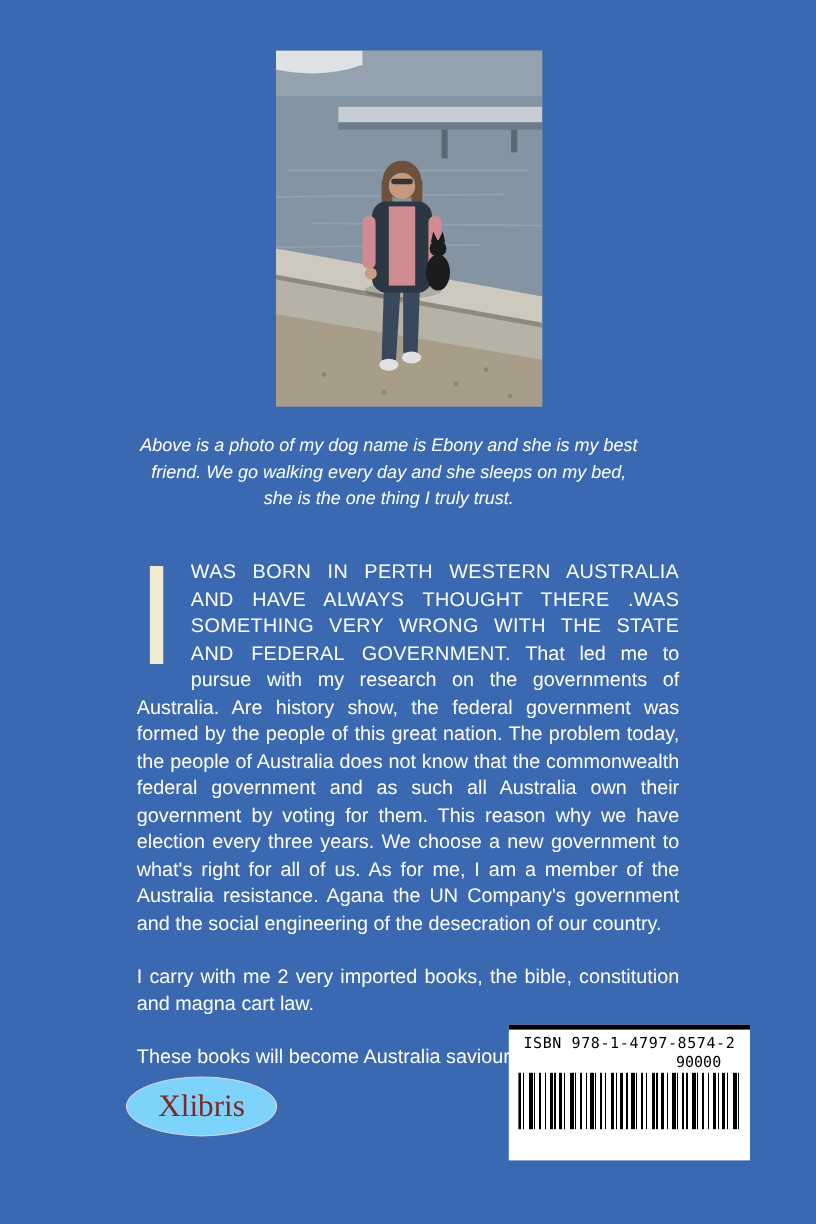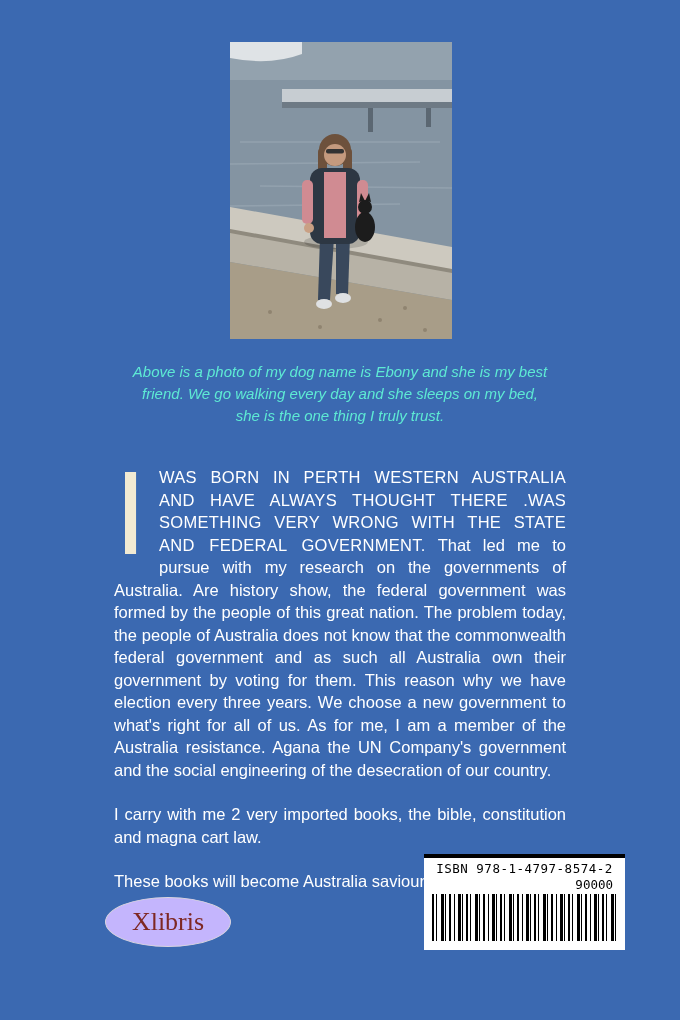--- a/index.html
+++ b/index.html
@@ -11,70 +11,70 @@
     overflow:hidden;
     font-family:"Liberation Sans", sans-serif;
   }
   
   .photo{
     position:absolute;left:230px;top:42px;width:222px;height:297px;
     overflow:hidden;background:#8494a2;
   }
   
   .caption{
-    position:absolute;left:130px;top:346px;width:420px;
-    color:#5eead4;font-style:italic;font-size:15px;line-height:1.45;
+    position:absolute;left:114px;top:346px;width:420px;
+    color:#ffffff;font-style:italic;font-size:15px;line-height:1.45;
     text-align:center;
   }
   
   .body-text{
     position:absolute;left:114px;top:466px;width:452px;
     color:#ffffff;font-size:16.5px;line-height:22.5px;text-align:justify;
   }
   .body-text p{margin:0 0 22px 0;}
   .dropcap{
     float:left;
     font-family:"DejaVu Sans", sans-serif;
     font-size:112px;line-height:0.82;
     color:#f1ead3;
     margin:4px 12px 0 0;
   }
   .lead-caps{letter-spacing:0.3px;word-spacing:2px;}
   
   .barcode{
-    position:absolute;left:424px;top:854px;width:201px;height:96px;
+    position:absolute;left:424px;top:854px;width:201px;height:113px;
     background:#ffffff;color:#000;
     font-family:"DejaVu Sans Mono", monospace;
   }
   .barcode .topline{height:4px;background:#000;}
   .barcode .isbn{
     text-align:center;font-size:12.5px;letter-spacing:0.5px;padding-top:3px;
   }
   .barcode .price{
-    text-align:right;font-size:12.5px;padding-right:12px;margin-top:1px;
+    text-align:right;font-size:12.5px;padding-right:24px;margin-top:1px;
   }
   .barcode .bars{
     height:47px;margin:2px 8px 0 8px;
     background:repeating-linear-gradient(90deg,
       #000 0 2px,  #fff 2px 4px,
       #000 4px 5px, #fff 5px 9px,
       #000 9px 12px, #fff 12px 13px,
       #000 13px 14px, #fff 14px 17px,
       #000 17px 19px, #fff 19px 22px,
       #000 22px 23px, #fff 23px 26px,
       #000 26px 29px, #fff 29px 30px,
       #000 30px 31px, #fff 31px 34px);
   }
   .barcode .digits{
     text-align:center;font-size:13px;letter-spacing:2px;padding-top:2px;
   }
   
   .logo{
     position:absolute;left:105px;top:897px;width:124px;height:48px;
-    background:#c4b5fd;border:1px solid #d9d4de;border-radius:50%;
+    background:#7dd3fc;border:1px solid #d9d4de;border-radius:50%;
     display:flex;align-items:center;justify-content:center;
   }
   .logo span{
     font-family:"Liberation Serif", serif;
     font-size:26px;color:#7e2823;
   }
 </style>
 </head>
 <body>
 

